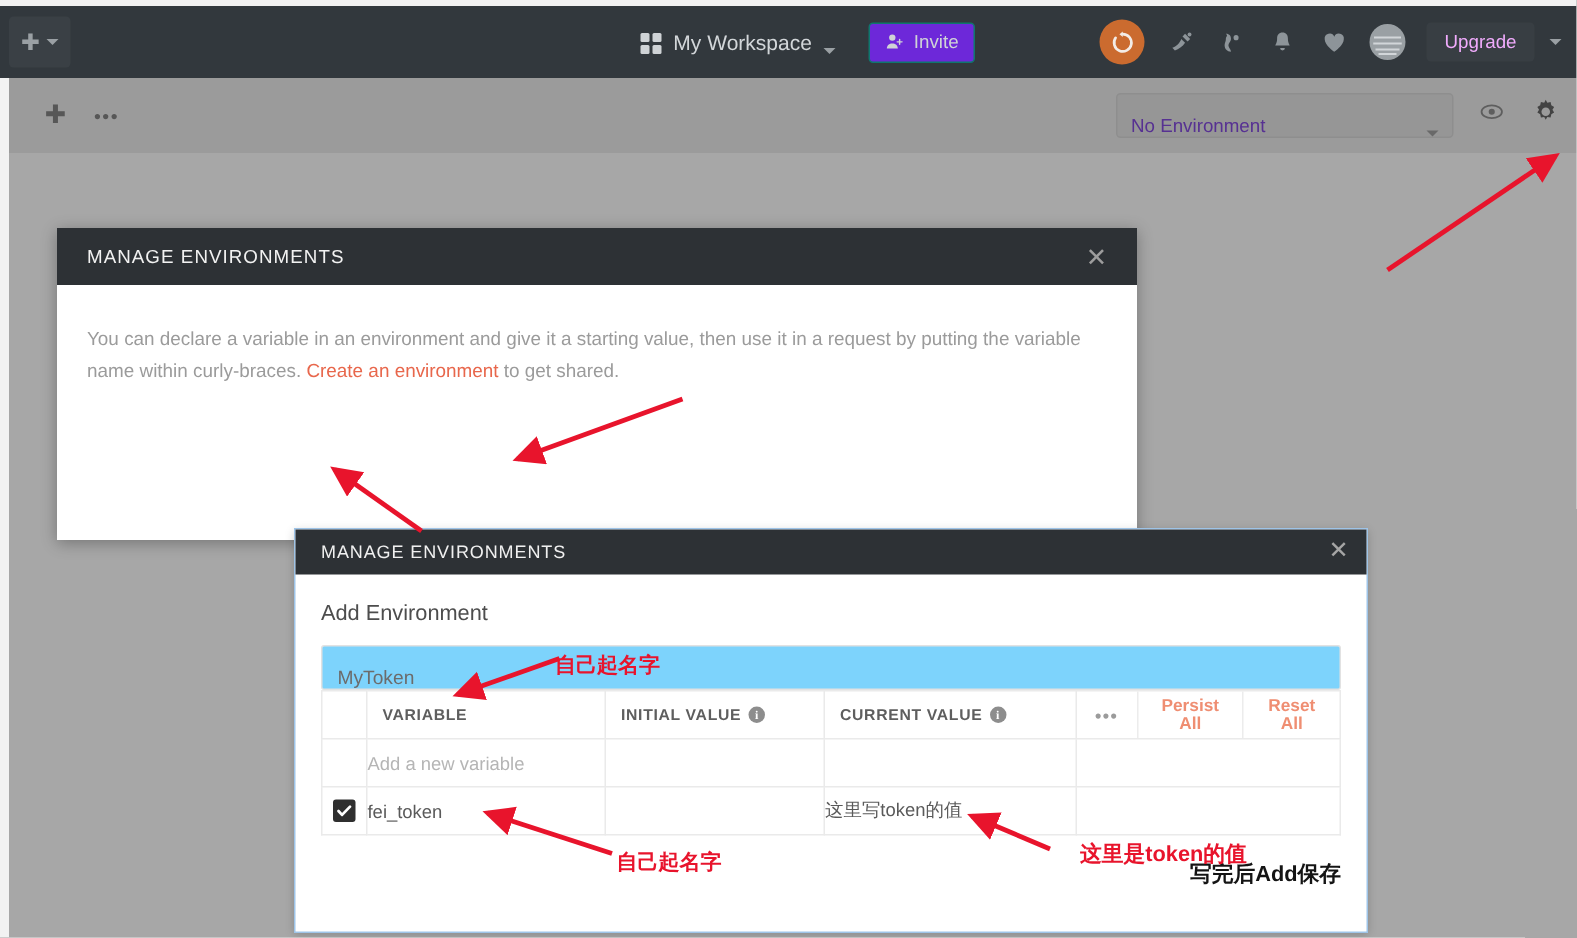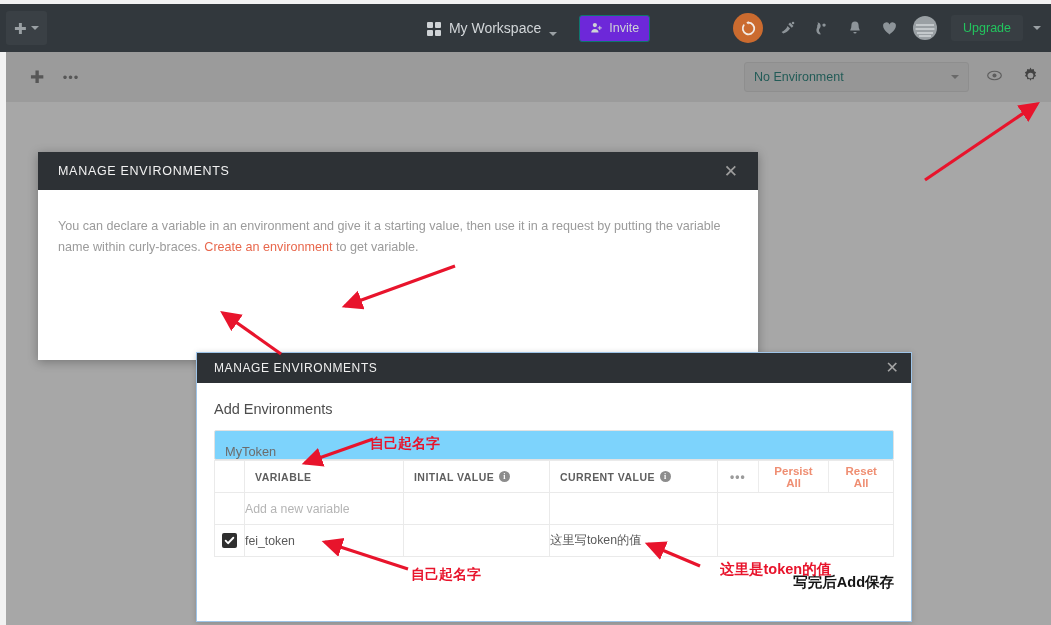--- a/index.html
+++ b/index.html
@@ -47,40 +47,40 @@
     display:flex;align-items:center;justify-content:center;
   }
   .sync-circle svg{display:block;}
   .tb-icon{width:20px;height:20px;display:flex;align-items:center;justify-content:center;}
   .tb-icon svg{display:block;}
   .avatar-icon{
     width:24px;height:24px;border-radius:50%;background:#9aa0a4;
     display:flex;align-items:center;justify-content:center;overflow:hidden;
   }
   .upgrade-btn{
-    color:#22c55e;font-size:12.5px;background:#383e43;border-radius:3px;padding:6px 12px;
+    color:#f0abfc;font-size:12.5px;background:#383e43;border-radius:3px;padding:6px 12px;
   }
   .upgrade-caret{margin-left:8px;}
 
   
   .toolbar2{
     position:absolute;left:6px;top:52px;width:1045px;height:50px;
     background:#e9e9e9;
     display:flex;align-items:center;
   }
   .tb2-left{display:flex;align-items:center;gap:0px;padding-left:14px;}
   .tb2-btn{
     width:34px;height:34px;display:flex;align-items:center;justify-content:center;
     color:#6d6d6d;font-size:17px;border-radius:3px;
   }
   .tb2-spacer{flex:1;}
   .env-select{
     width:205px;height:28px;background:#e0e0e0;border:1px solid #d2d2d2;border-radius:3px;
-    display:flex;align-items:center;justify-content:space-between;padding:0 9px;
-    color:#0f766e;font-size:12.5px;margin-right:12px;
+    display:flex;align-items:flex-end;justify-content:space-between;padding:0 9px;
+    color:#6d28d9;font-size:12.5px;margin-right:12px;
   }
   .eye-btn{width:26px;height:26px;display:flex;align-items:center;justify-content:center;margin-right:10px;}
   .gear-btn{width:26px;height:26px;display:flex;align-items:center;justify-content:center;margin-right:8px;}
 
   
   .content-area{
     position:absolute;left:6px;top:102px;width:1045px;height:523px;background:#ffffff;
   }
   
   .scrim{
@@ -298,31 +298,31 @@
 
   <div class="content-area"></div>
   <div class="scrim"></div>
 
   <div class="modal1">
     <div class="modal1-head">
       <span class="modal-title">MANAGE ENVIRONMENTS</span>
       <span class="modal-close">✕</span>
     </div>
     <div class="modal1-body">
-      <p class="m1-p"><span>You can declare a variable in an environment and give it a starting value, then use it in a request by putting the variable name within curly-braces. </span><a class="m1-link" href="#">Create an environment</a><span> to get variable.</span></p>
+      <p class="m1-p"><span>You can declare a variable in an environment and give it a starting value, then use it in a request by putting the variable name within curly-braces. </span><a class="m1-link" href="#">Create an environment</a><span> to get shared.</span></p>
     </div>
   </div>
 
   <div class="modal2">
     <div class="modal2-head">
       <span class="modal2-title">MANAGE ENVIRONMENTS</span>
       <span class="modal2-close">✕</span>
     </div>
     <div class="modal2-body">
-      <div class="add-env-label">Add Environments</div>
+      <div class="add-env-label">Add Environment</div>
       <div class="env-name-input">
         <span>MyToken</span>
       </div>
 
       <table class="var-table">
         <colgroup>
           <col class="col-chk">
             <col class="col-var">
             <col class="col-init">
             <col class="col-cur">

